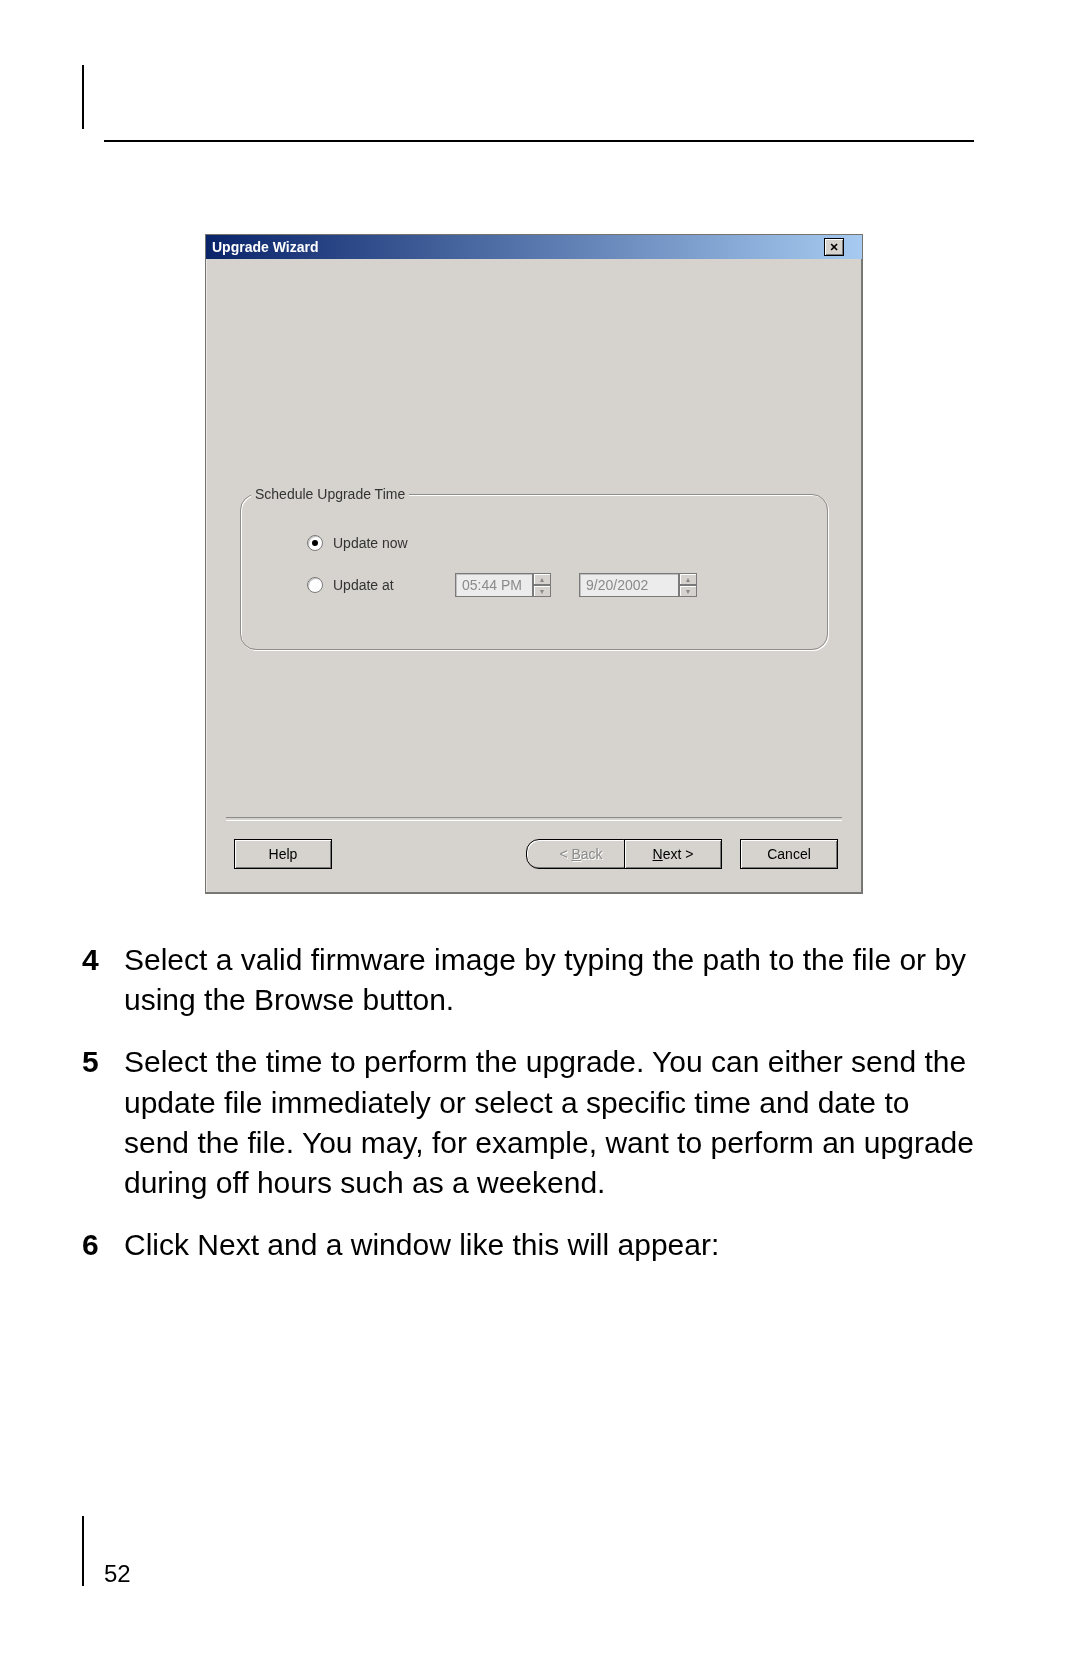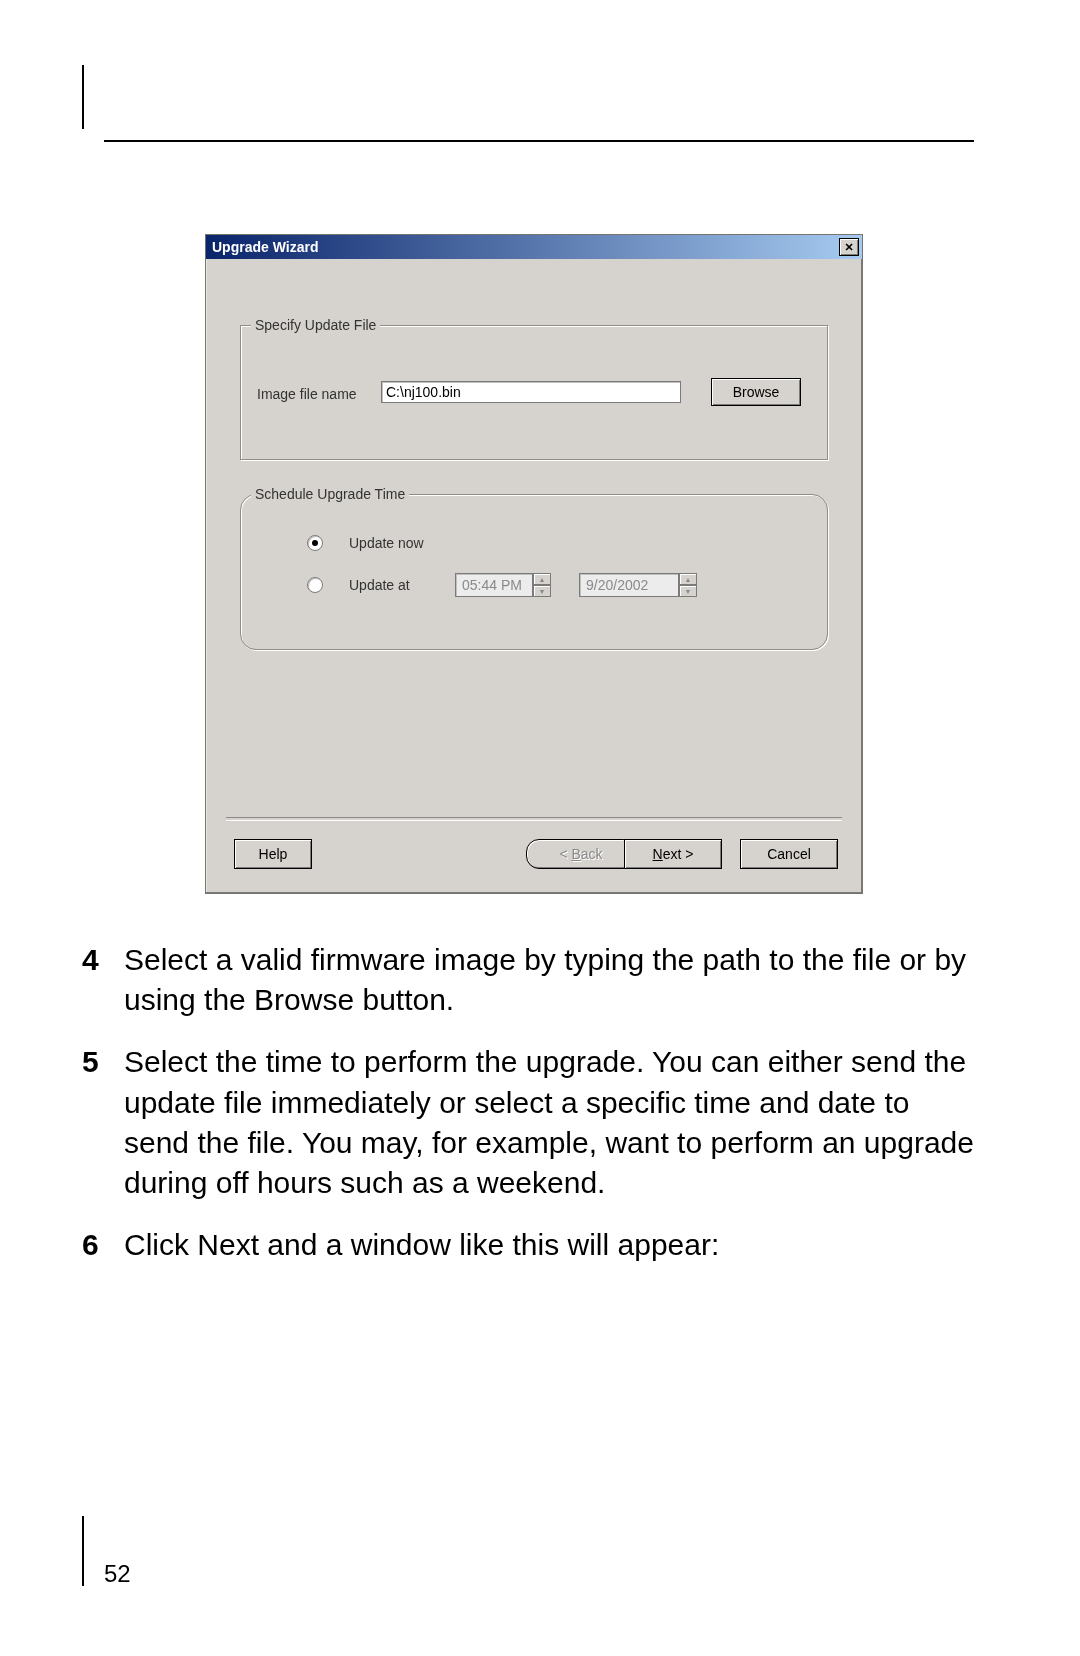--- a/index.html
+++ b/index.html
@@ -65,21 +65,21 @@
     height: 658px;
     background: #d6d3ce;
     border: 1px solid #76746f;
     box-shadow: inset -1px -1px 0 #7a7a7a, inset 1px 1px 0 #e9e8e4;
     font-family: Tahoma, Arial, sans-serif;
   }
   .titlebar {
     display: flex;
     align-items: center;
     height: 24px;
-    padding: 0 3px 0 6px;
+    padding: 0 18px 0 6px;
     background: linear-gradient(to right, #0a246a, #a6caf0);
     color: #fff;
     font-size: 14px;
     font-weight: bold;
   }
   .titlebar-title { flex: 1; }
   .close-btn {
     width: 18px;
     height: 16px;
     background: #d6d3ce;
@@ -149,21 +149,21 @@
     justify-content: center;
     box-sizing: border-box;
   }
   .w2k-btn.disabled { color: #8a8a8a; text-shadow: 1px 1px 0 #fff; }
   
   .radio-row {
     position: absolute;
     left: 66px;
     display: flex;
     align-items: center;
-    gap: 26px;
+    gap: 10px;
   }
   .radio-row.r1 { top: 40px; }
   .radio-row.r2 { top: 82px; }
   .radio {
     width: 14px; height: 14px; border-radius: 50%;
     background: #fff;
     border: 1px solid #7a7a7a;
     box-shadow: inset 1px 1px 0 #bfbfbf;
     display: flex; align-items: center; justify-content: center;
   }
@@ -211,21 +211,21 @@
   .spin2 .spin-input { width: 100px; }
   
   .sep {
     position: absolute;
     left: 20px; right: 20px;
     top: 558px;
     height: 2px;
     border-top: 1px solid #8a8a8a;
     border-bottom: 1px solid #fff;
   }
-  .help-btn   { position: absolute; left: 28px;  top: 580px; width: 78px; height: 30px; text-align: center; }
+  .help-btn   { position: absolute; left: 28px;  top: 580px; width: 98px; height: 30px; text-align: center; }
   .back-btn   { position: absolute; left: 320px; top: 580px; width: 110px; height: 30px; border-radius: 13px; }
   .next-btn   { position: absolute; left: 418px; top: 580px; width: 98px; height: 30px; }
   .cancel-btn { position: absolute; left: 534px; top: 580px; width: 98px; height: 30px; text-align: right; }
   .mn { text-decoration: underline; }
   
   .steps {
     position: absolute;
     left: 82px;
     top: 940px;
     width: 900px;
@@ -248,28 +248,20 @@
 
   <div class="dialog">
     <div class="titlebar">
       <span class="titlebar-title">Upgrade Wizard</span>
       <div class="close-btn">
         <span>✕</span>
       </div>
     </div>
     <div class="dialog-body">
 
-      <div class="fs fs1">
-        <div class="fs-legend">Specify Update File</div>
-        <div class="lbl img-label">Image file name</div>
-        <input class="img-input" value="C:\nj100.bin" style="">
-        <div class="w2k-btn browse-btn">
-          <span>Browse</span>
-        </div>
-      </div>
 
       <div class="fs fs2">
         <div class="fs-legend">Schedule Upgrade Time</div>
 
         <div class="radio-row r1">
           <div class="radio sel"></div>
           <span class="lbl">Update now</span>
         </div>
 
         <div class="radio-row r2">

